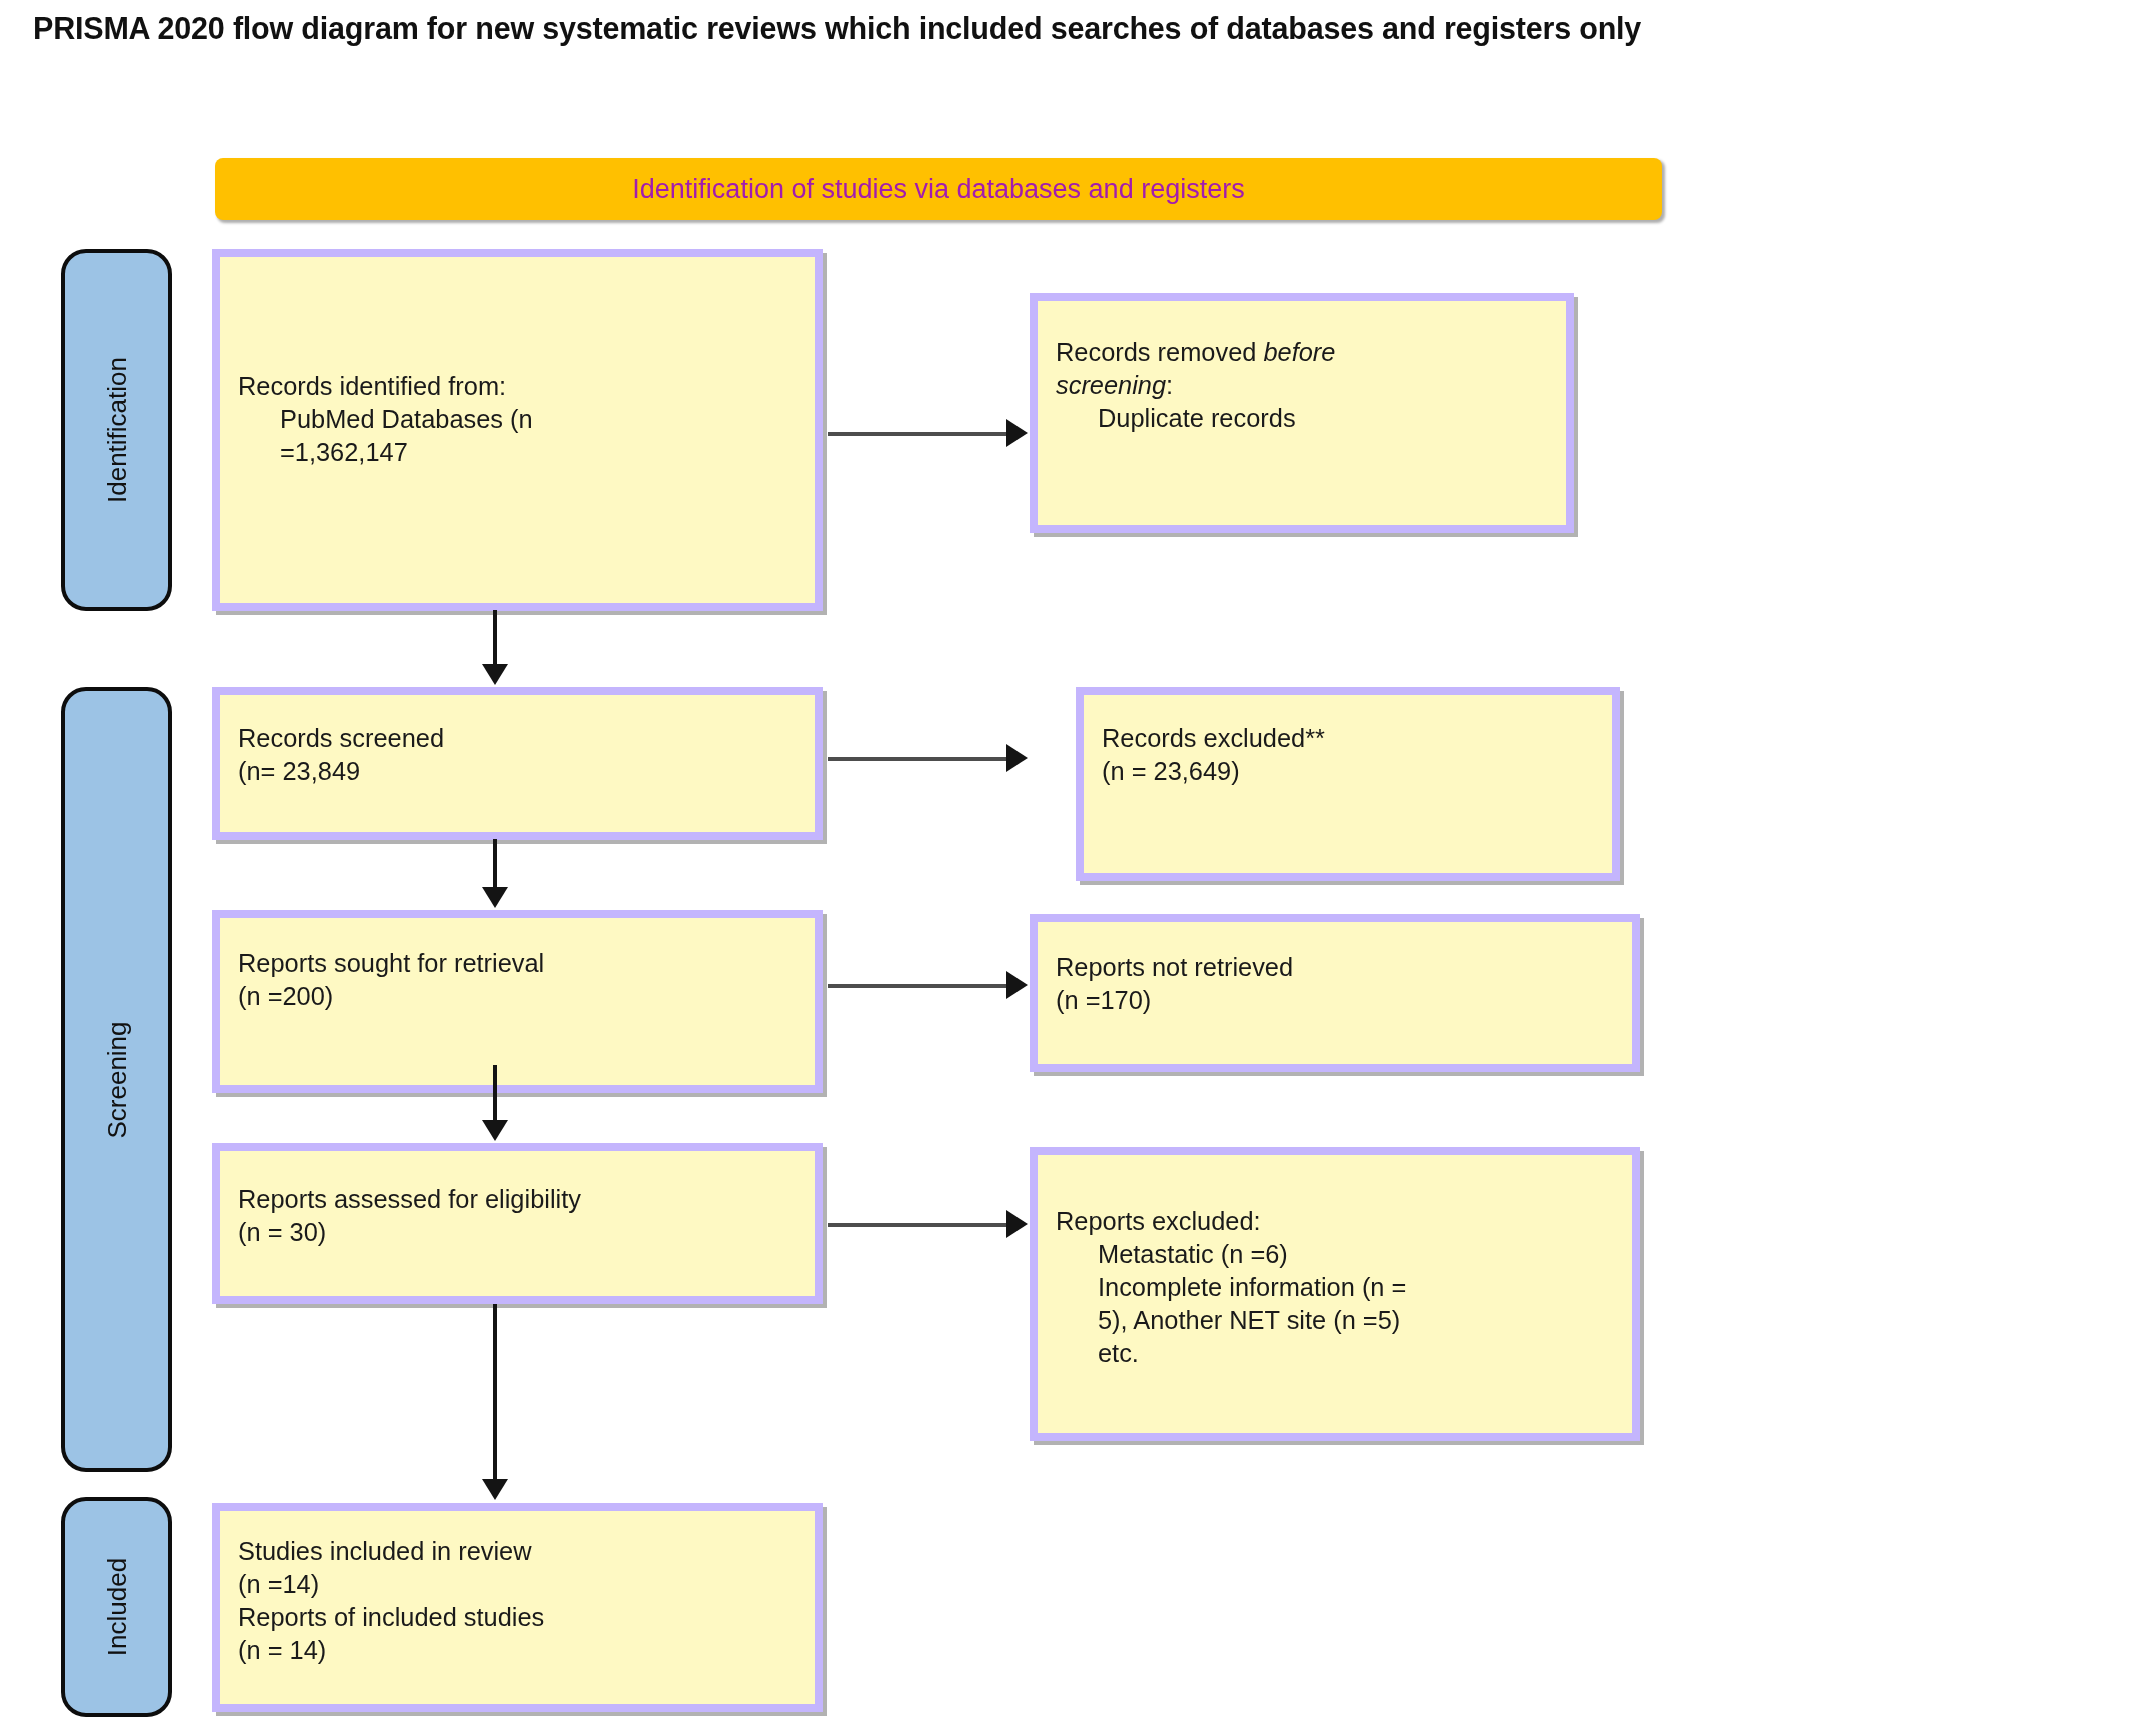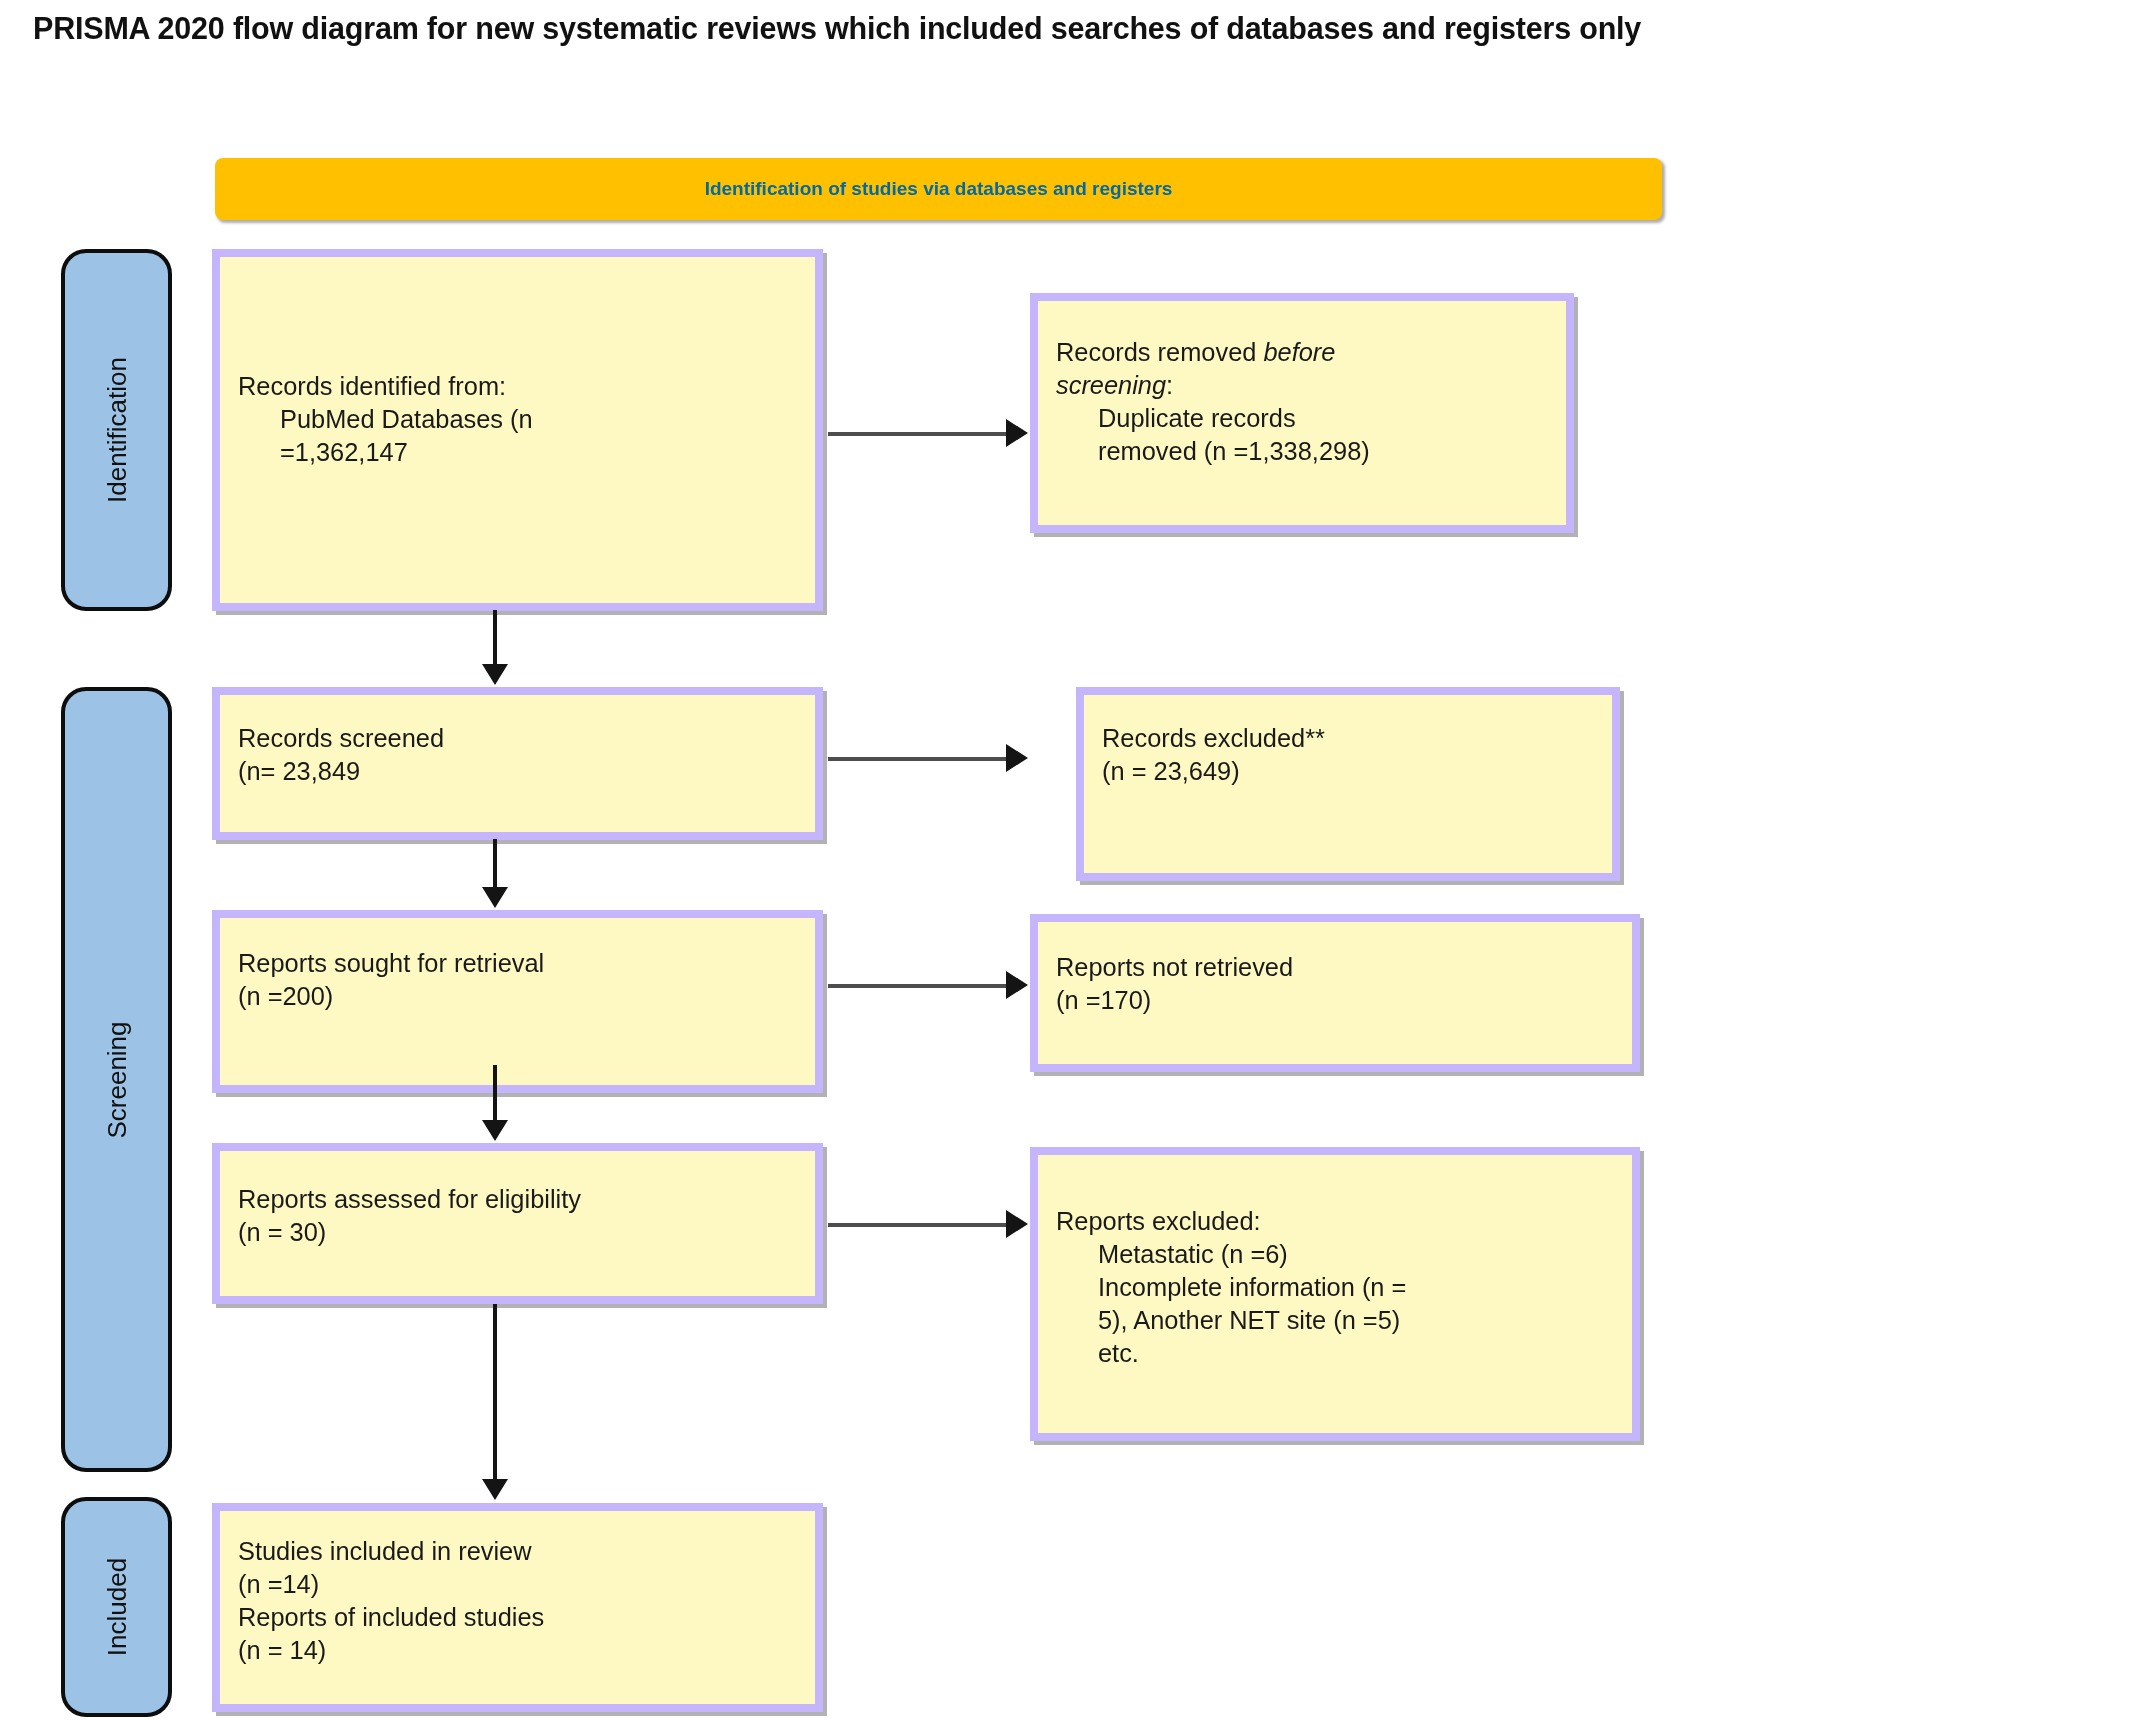--- a/index.html
+++ b/index.html
@@ -60,23 +60,23 @@
     height: 62px;
     background: #FFC000;
     border-radius: 8px;
     box-shadow: 2.3px 2.8px 2.8px rgba(0,0,0,0.32);
     display: flex;
     align-items: center;
     justify-content: center;
     box-sizing: border-box;
   }
   #identification-header .hdr-text {
-    font-size: 19px;
-    font-weight: bold;
-    color: #0369a1;
+    font-size: 27px;
+    font-weight: normal;
+    color: #a21caf;
     white-space: nowrap;
   }
 
   
   .flow-box {
     position: absolute;
     background: #fef9c3;
     border: 8px solid #c4b5fd;
     box-sizing: border-box;
     box-shadow: 4px 4px 0px rgba(0,0,0,0.30);
@@ -223,21 +223,20 @@
     <span>Reports of included studies</span><br>
     <span>(n = 14)</span>
   </div>
 </div>
 
 <div class="flow-box" id="box-records-removed">
   <div class="box-text">
     <span>Records removed </span><em>before</em><br>
     <em>screening</em><span>:</span>
     <span class="indent">Duplicate records</span>
-    <span class="indent">removed (n =1,338,298)</span>
   </div>
 </div>
 
 <div class="flow-box" id="box-records-excluded">
   <div class="box-text">
     <span>Records excluded**</span><br>
     <span>(n = 23,649)</span>
   </div>
 </div>
 

